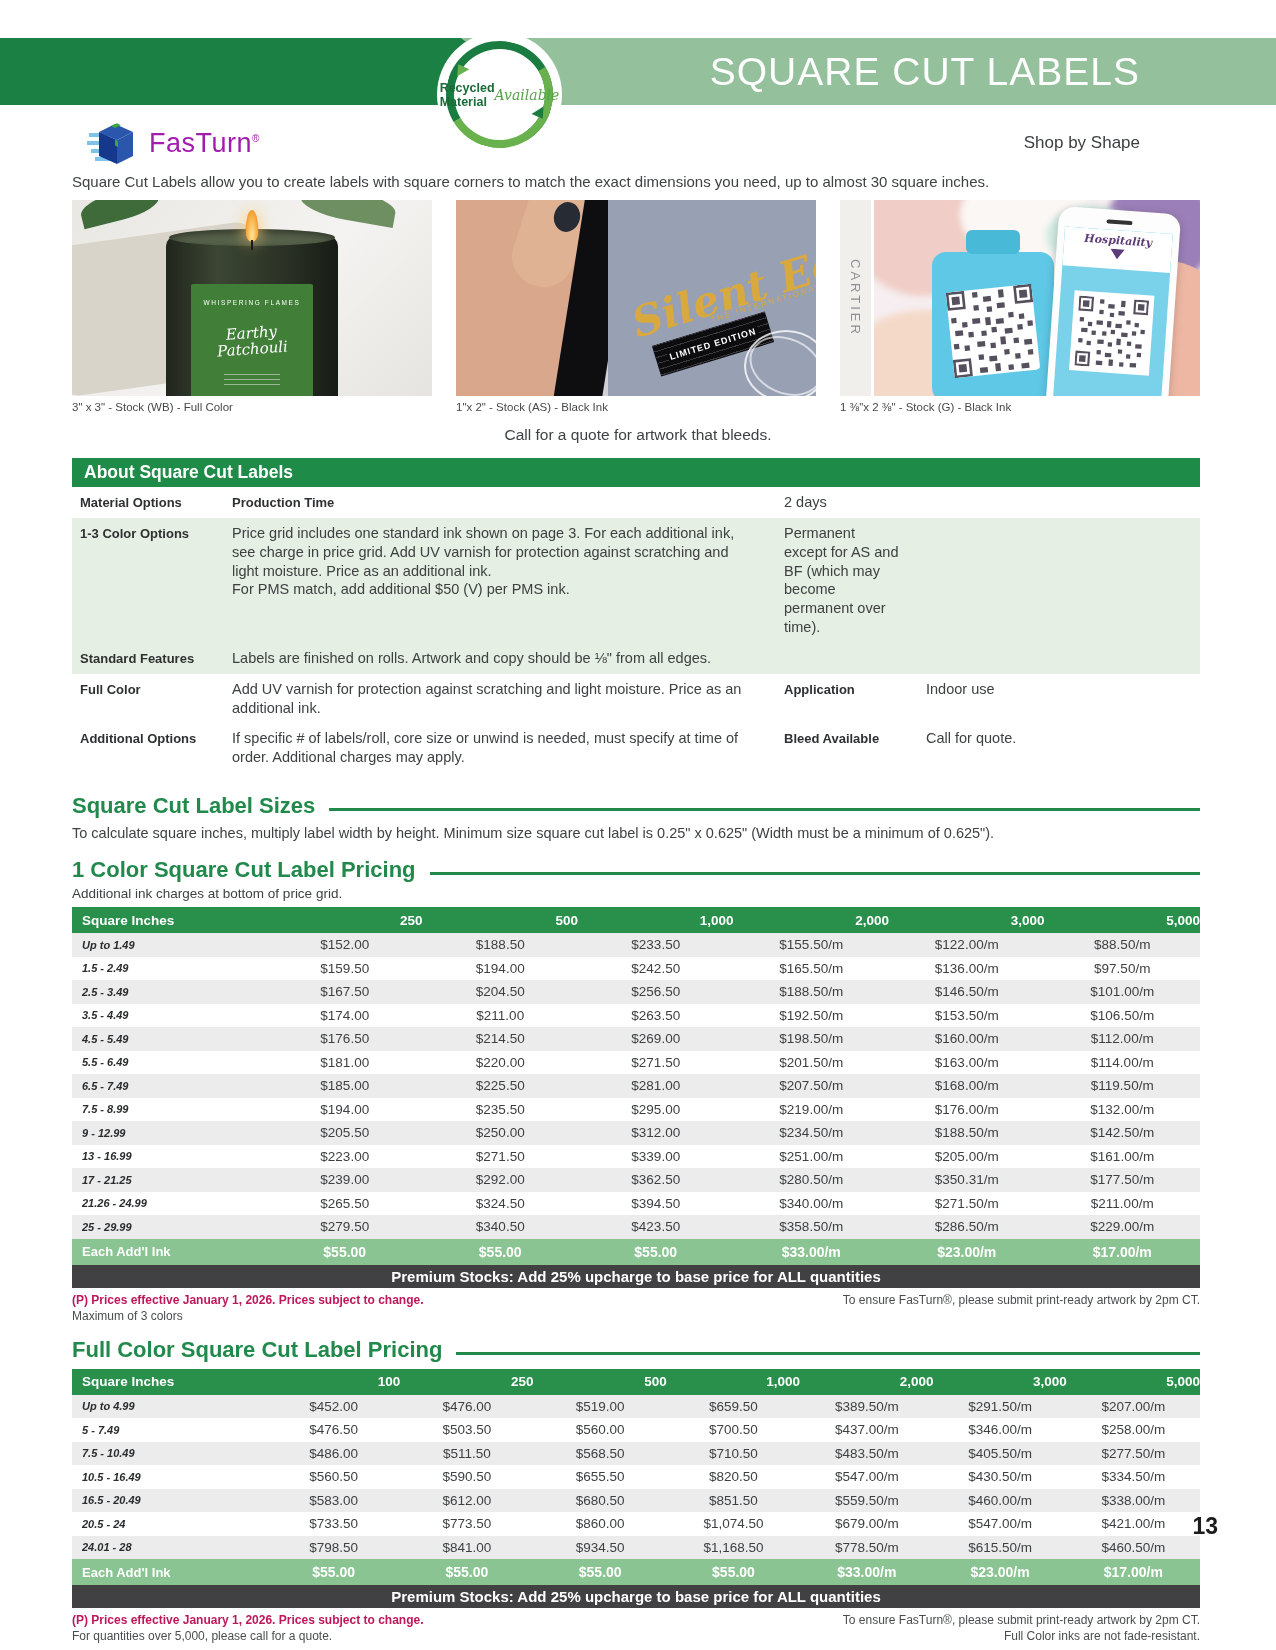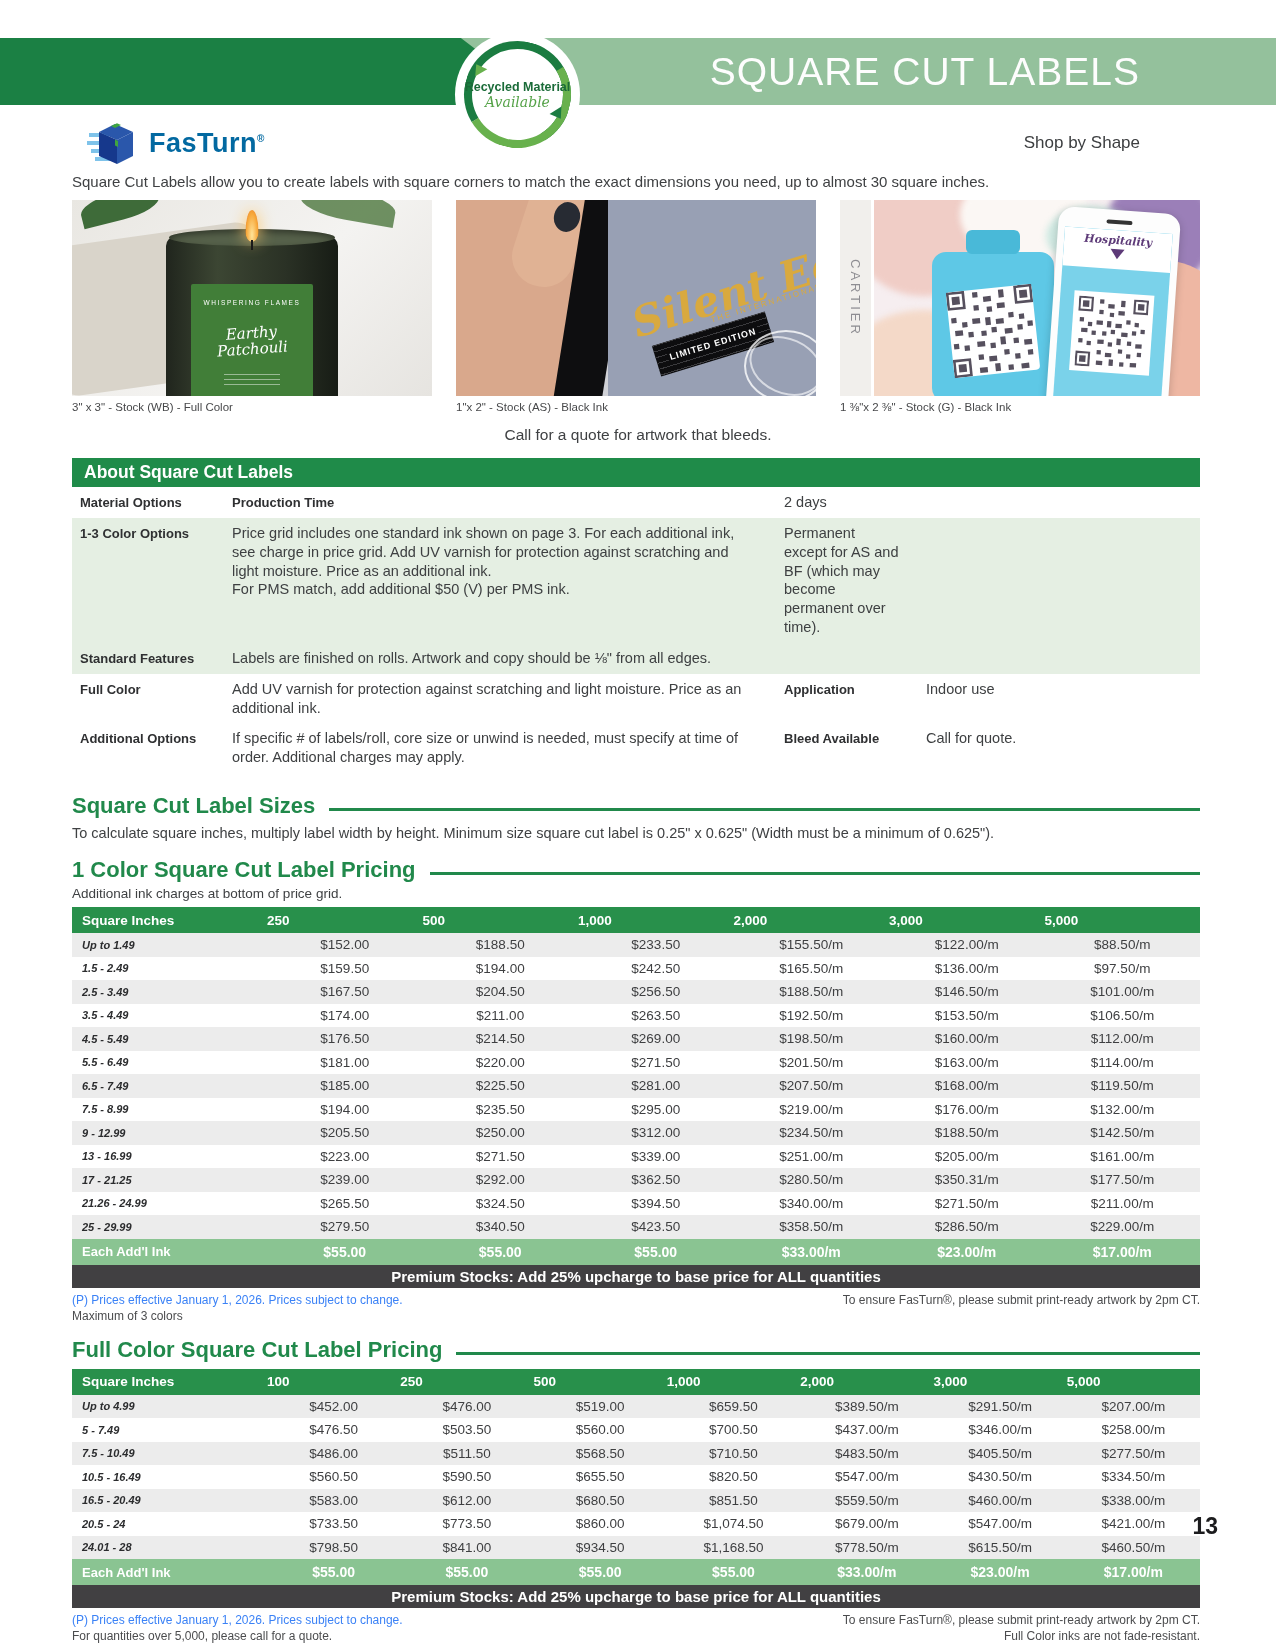--- a/index.html
+++ b/index.html
@@ -6,36 +6,36 @@
   body {
     width:1276px; height:1650px; position:relative; overflow:hidden;
     background:#fff; font-family:"Liberation Sans", sans-serif; color:#414345;
   }
   
   .banner { position:relative; margin-top:38px; height:67px; background:#94c19c; }
   .banner-dark { position:absolute; top:0; left:0; bottom:0; width:43%;
     background:#1b8044; clip-path:polygon(0 0,84% 0,100% 100%,0 100%); }
   .banner-title { position:absolute; right:136px; top:50%; transform:translateY(-50%);
     color:#fdfdfd; font-size:39px; font-weight:400; letter-spacing:1px; white-space:nowrap; }
-  .badge { position:absolute; left:458px; top:-3px; width:119px; height:119px;
-    background:#fff; border-radius:50%; z-index:5; display:flex; flex-direction:column;
+  .badge { position:absolute; left:440px; top:-3px; width:119px; height:119px;
+    background:#fff; border-radius:50%; z-index:5; display:flex; flex-direction:row;
     align-items:center; justify-content:center; box-shadow:0 0 0 3px #ffffff; }
   .arc { position:absolute; inset:6px; border-radius:50%; border:8px solid transparent; }
   .arc-top { border-top-color:#1b7c41; border-right-color:#1b7c41; border-left-color:#1b7c41; transform:rotate(14deg); }
   .arc-bot { border-bottom-color:#68b14d; border-right-color:#68b14d; transform:rotate(14deg); }
   .ah { position:absolute; width:0; height:0; border:7px solid transparent; }
   .ah1 { border-top:10px solid #1b7c41; right:10px; top:74px; transform:rotate(-32deg); }
   .ah2 { border-bottom:10px solid #68b14d; left:12px; top:22px; transform:rotate(-30deg); }
   .badge-l1 { color:#1a6b38; font-weight:bold; font-size:12.5px; z-index:2; }
   .badge-l2 { color:#56a349; font-size:14px; font-style:italic; font-family:"DejaVu Serif", serif; z-index:2; }
   
   .brand-row { display:flex; justify-content:space-between; align-items:center;
     margin:12px 136px 0 85px; height:52px; }
   .fasturn { display:flex; align-items:center; gap:8px; }
-  .fasturn-name { font-size:27px; font-weight:bold; color:#0369a1; letter-spacing:0.5px; }
+  .fasturn-name { font-size:27px; font-weight:normal; color:#a21caf; letter-spacing:0.5px; }
   .fasturn-name sup { font-size:10px; }
   .shop { font-size:17px; color:#3c3e40; }
   
   .intro { margin:4px 76px 0 72px; font-size:15px; color:#3f4143; }
   
   .imgs { display:flex; gap:24px; margin:10px 76px 0 72px; }
   .img { flex:1; height:196px; position:relative; overflow:hidden; background:#ddd; }
   
   .candle-img { background:linear-gradient(135deg,#e9e7e2,#f4f3f1 55%,#e6e4e0); }
   .stone { position:absolute; left:-30px; top:34px; width:230px; height:150px; background:#d9d4ca; border-radius:30px; transform:rotate(-8deg); }
@@ -111,33 +111,33 @@
   .sec-head { display:flex; align-items:center; gap:14px; margin:20px 76px 0 72px;
     color:#21894b; font-size:22px; font-weight:bold; white-space:nowrap; }
   .sec-head .rule { flex:1; height:3px; background:#21894b; margin-top:7px; }
   .sizes-text { margin:6px 76px 0 72px; font-size:14.5px; color:#3f4143; }
   .subnote { margin:3px 76px 0 72px; font-size:13.5px; color:#3f4143; }
   
   .ptable { margin:6px 76px 0 72px; }
   .grid7 { display:grid; grid-template-columns:195px repeat(6,1fr); }
   .grid8 { display:grid; grid-template-columns:195px repeat(7,1fr); }
   .thead { background:#28904b; color:#fff; font-weight:bold; font-size:13.5px; height:26px; align-items:center; }
-  .thead div { text-align:left; }
+  .thead div { text-align:right; }
   .thead .hfirst { text-align:left; padding-left:10px; }
   .trow { height:23.5px; align-items:center; }
   .tbody .trow:nth-child(odd) { background:#ececec; }
   .tcell { text-align:center; font-size:13.5px; color:#3e3f41; }
   .tfirst { text-align:left; padding-left:10px; font-weight:bold; font-style:italic; font-size:11px; color:#2b2c2e; }
   .addl-row { background:#8ac492; height:26px; align-items:center; }
   .addl-row .tcell { color:#fff; font-weight:bold; font-size:14px; }
   .addl-row .tfirst { color:#fff; font-style:normal; font-size:13px; }
   .premium { height:23px; background:#414042; color:#fff; font-weight:bold; font-size:15px;
     display:flex; align-items:center; justify-content:center; }
   .notes { display:flex; justify-content:space-between; margin:5px 76px 0 72px; font-size:12px; color:#4b4c4e; }
-  .notes .nb { font-weight:normal; color:#3b82f6; }
+  .notes .nb { font-weight:bold; color:#be185d; }
   .notes2 { margin-top:2px; }
   .pageno { position:absolute; right:58px; top:1513px; font-size:23px; font-weight:bold; color:#1c1c1e; }
 </style>
 </head>
 <body>
 
 <div class="banner">
   <div class="banner-dark"></div>
   <div class="banner-title">SQUARE CUT LABELS</div>
   <div class="badge">

